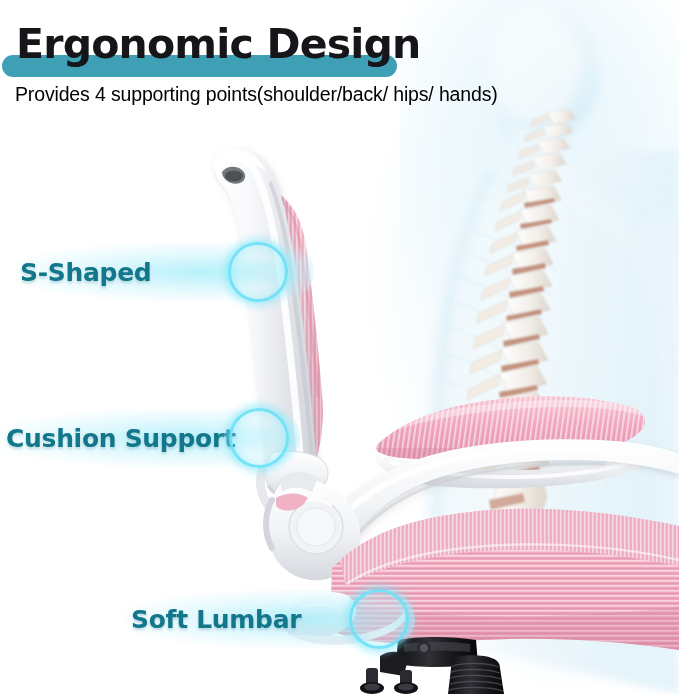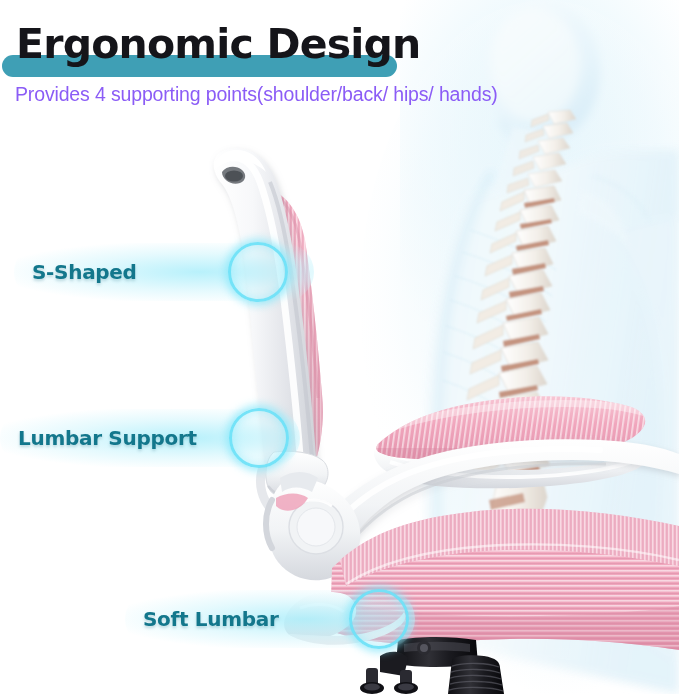--- a/index.html
+++ b/index.html
@@ -70,21 +70,21 @@
     white-space: nowrap;
   }
   #subtitle {
     position: absolute;
     left: 15px;
     top: 66px;
     width: 620px;
     font-family: "Liberation Sans", sans-serif;
     font-size: 19.5px;
     line-height: 25px;
-    color: #8b5cf6;
+    color: #000000;
     letter-spacing: -0.15px;
   }
   #subtitle .sub-line { display: block; white-space: nowrap; }
 
   
   .callout {
     position: absolute;
   }
   .callout-band {
     position: absolute;
@@ -93,26 +93,26 @@
     height: 58px;
     border-radius: 29px;
     background: radial-gradient(ellipse at 62% 50%,
         rgba(160,236,250,0.75) 0%,
         rgba(196,243,252,0.45) 45%,
         rgba(255,255,255,0) 78%);
     pointer-events: none;
   }
   .callout-label {
     position: absolute;
-    left: 18px;
+    left: 6px;
     top: 50%;
     transform: translateY(-50%);
     font-family: "DejaVu Sans", sans-serif;
     font-weight: bold;
-    font-size: 20px;
+    font-size: 25px;
     letter-spacing: -0.3px;
     color: #13778c;
     white-space: nowrap;
     text-shadow: 0 2px 3px rgba(120,170,185,0.45);
   }
   .callout-ring {
     position: absolute;
     top: 50%;
     transform: translateY(-50%);
     width: 54px;
@@ -575,21 +575,21 @@
   </div>
 
   <div class="callout" id="callout-s-shaped">
     <div class="callout-band"></div>
     <div class="callout-label">S-Shaped</div>
     <div class="callout-ring"></div>
   </div>
 
   <div class="callout" id="callout-lumbar">
     <div class="callout-band"></div>
-    <div class="callout-label">Lumbar Support</div>
+    <div class="callout-label">Cushion Support</div>
     <div class="callout-ring"></div>
   </div>
 
   <div class="callout" id="callout-soft-cushion">
     <div class="callout-band"></div>
     <div class="callout-label">Soft Lumbar</div>
     <div class="callout-ring"></div>
   </div>
 
 </div>

